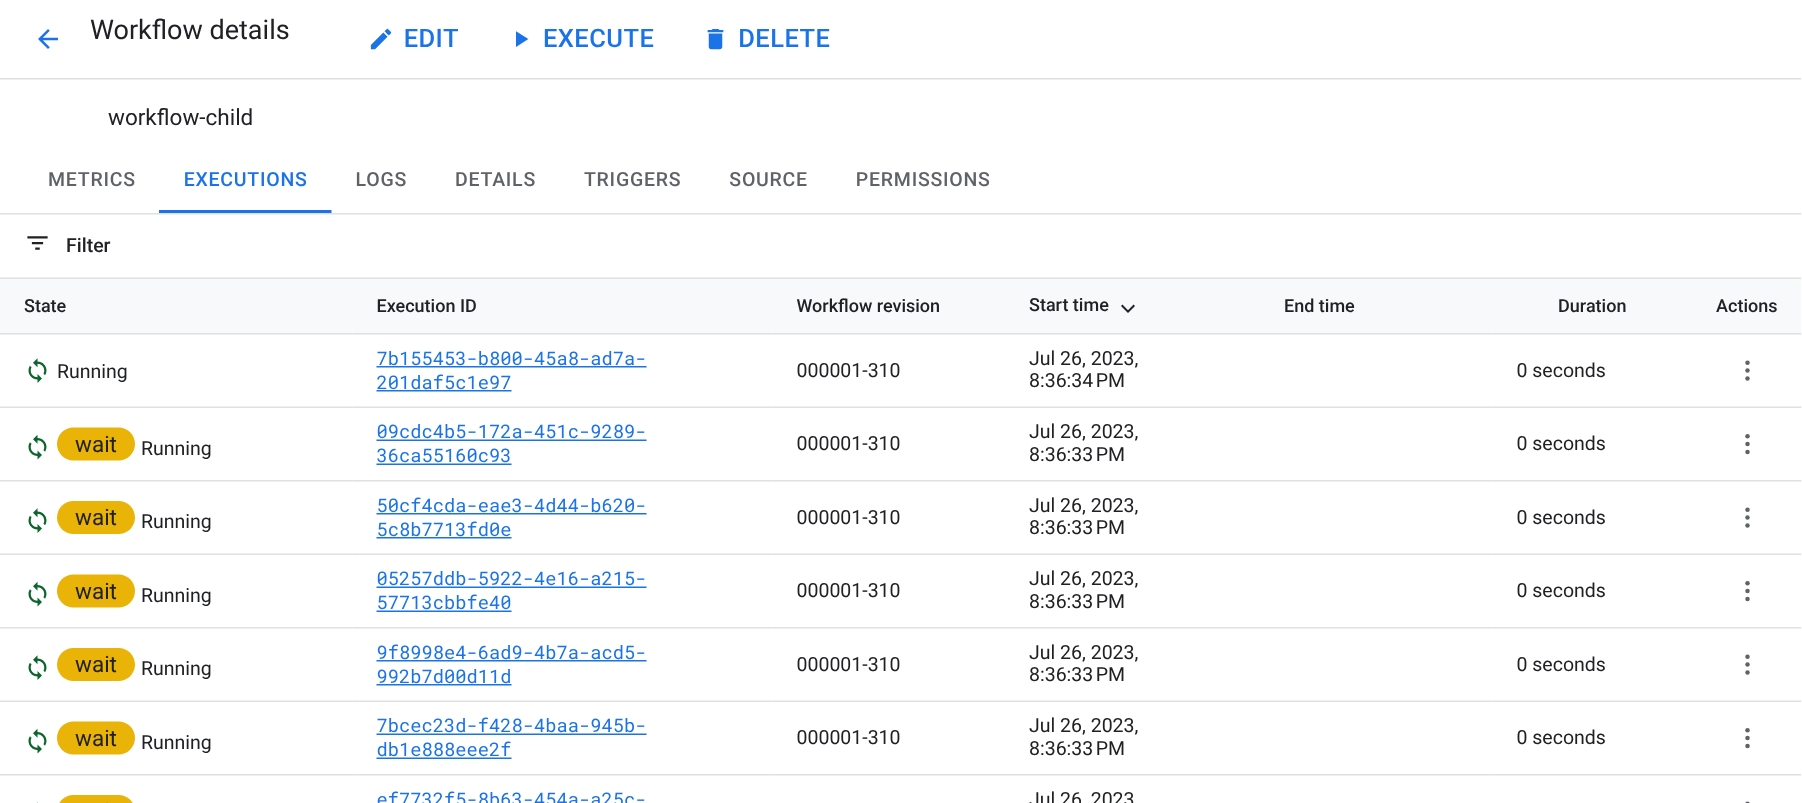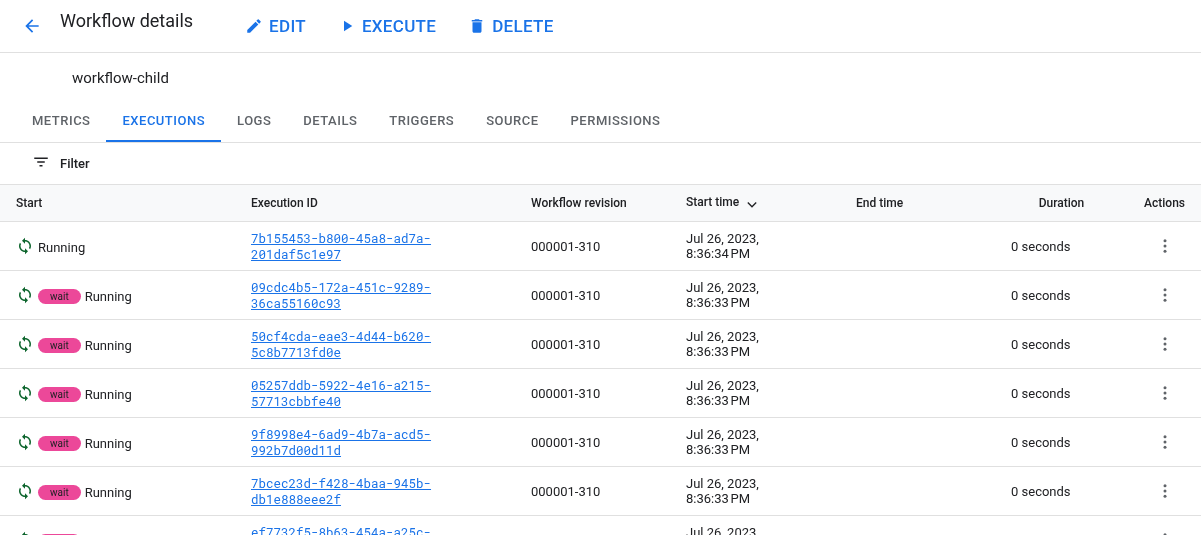--- a/index.html
+++ b/index.html
@@ -68,21 +68,21 @@
       cursor: pointer;
       border-bottom: 2px solid transparent;
     }
     .tab.active {
       color: #1a73e8;
       border-bottom: 2px solid #1a73e8;
     }
     .filter-bar {
       display: flex;
       align-items: center;
-      padding: 10px 32px;
+      padding: 10px 16px;
       gap: 10px;
       border-bottom: 1px solid #e0e0e0;
     }
     .filter-icon {
       color: #202124;
     }
     .filter-label {
       font-size: 13px;
       font-weight: 500;
       color: #202124;
@@ -130,24 +130,24 @@
     .state-cell {
       display: flex;
       align-items: flex-end;
       gap: 4px;
     }
     .running-icon {
       color: #0d652d;
       display: flex;
     }
     .wait-chip {
-      background: #ec4899;
+      background: #eab308;
       border-radius: 12px;
       padding: 2px 12px;
-      font-size: 10px;
+      font-size: 15px;
       color: #202124;
     }
     .state-text {
       color: #202124;
     }
     .execution-link {
       color: #1a73e8;
       text-decoration: underline;
       cursor: pointer;
       font-family: 'Roboto Mono', monospace;
@@ -220,21 +220,21 @@
     <svg width="18" height="18" viewBox="0 0 24 24" fill="#202124">
         <path d="M3 6h18v2H3zm4 5h10v2H7zm3 5h4v2h-4z"></path>
       </svg>
   </span>
   <span class="filter-label">Filter</span>
 </div>
 
 <table class="table">
   <thead>
     <tr>
-      <th class="col-state">Start</th>
+      <th class="col-state">State</th>
       <th class="col-exec">Execution ID</th>
       <th class="col-rev">Workflow revision</th>
       <th class="col-start">
         <span>Start time</span>
         <span class="sort-icon">
           <svg width="16" height="16" viewBox="0 0 24 24" fill="#202124">
               <path d="M12 4v12.17l-5.59-5.58L5 12l7 7 7-7-1.41-1.41L12 16.17V4h0z"></path>
             </svg>
         </span>
       </th>

